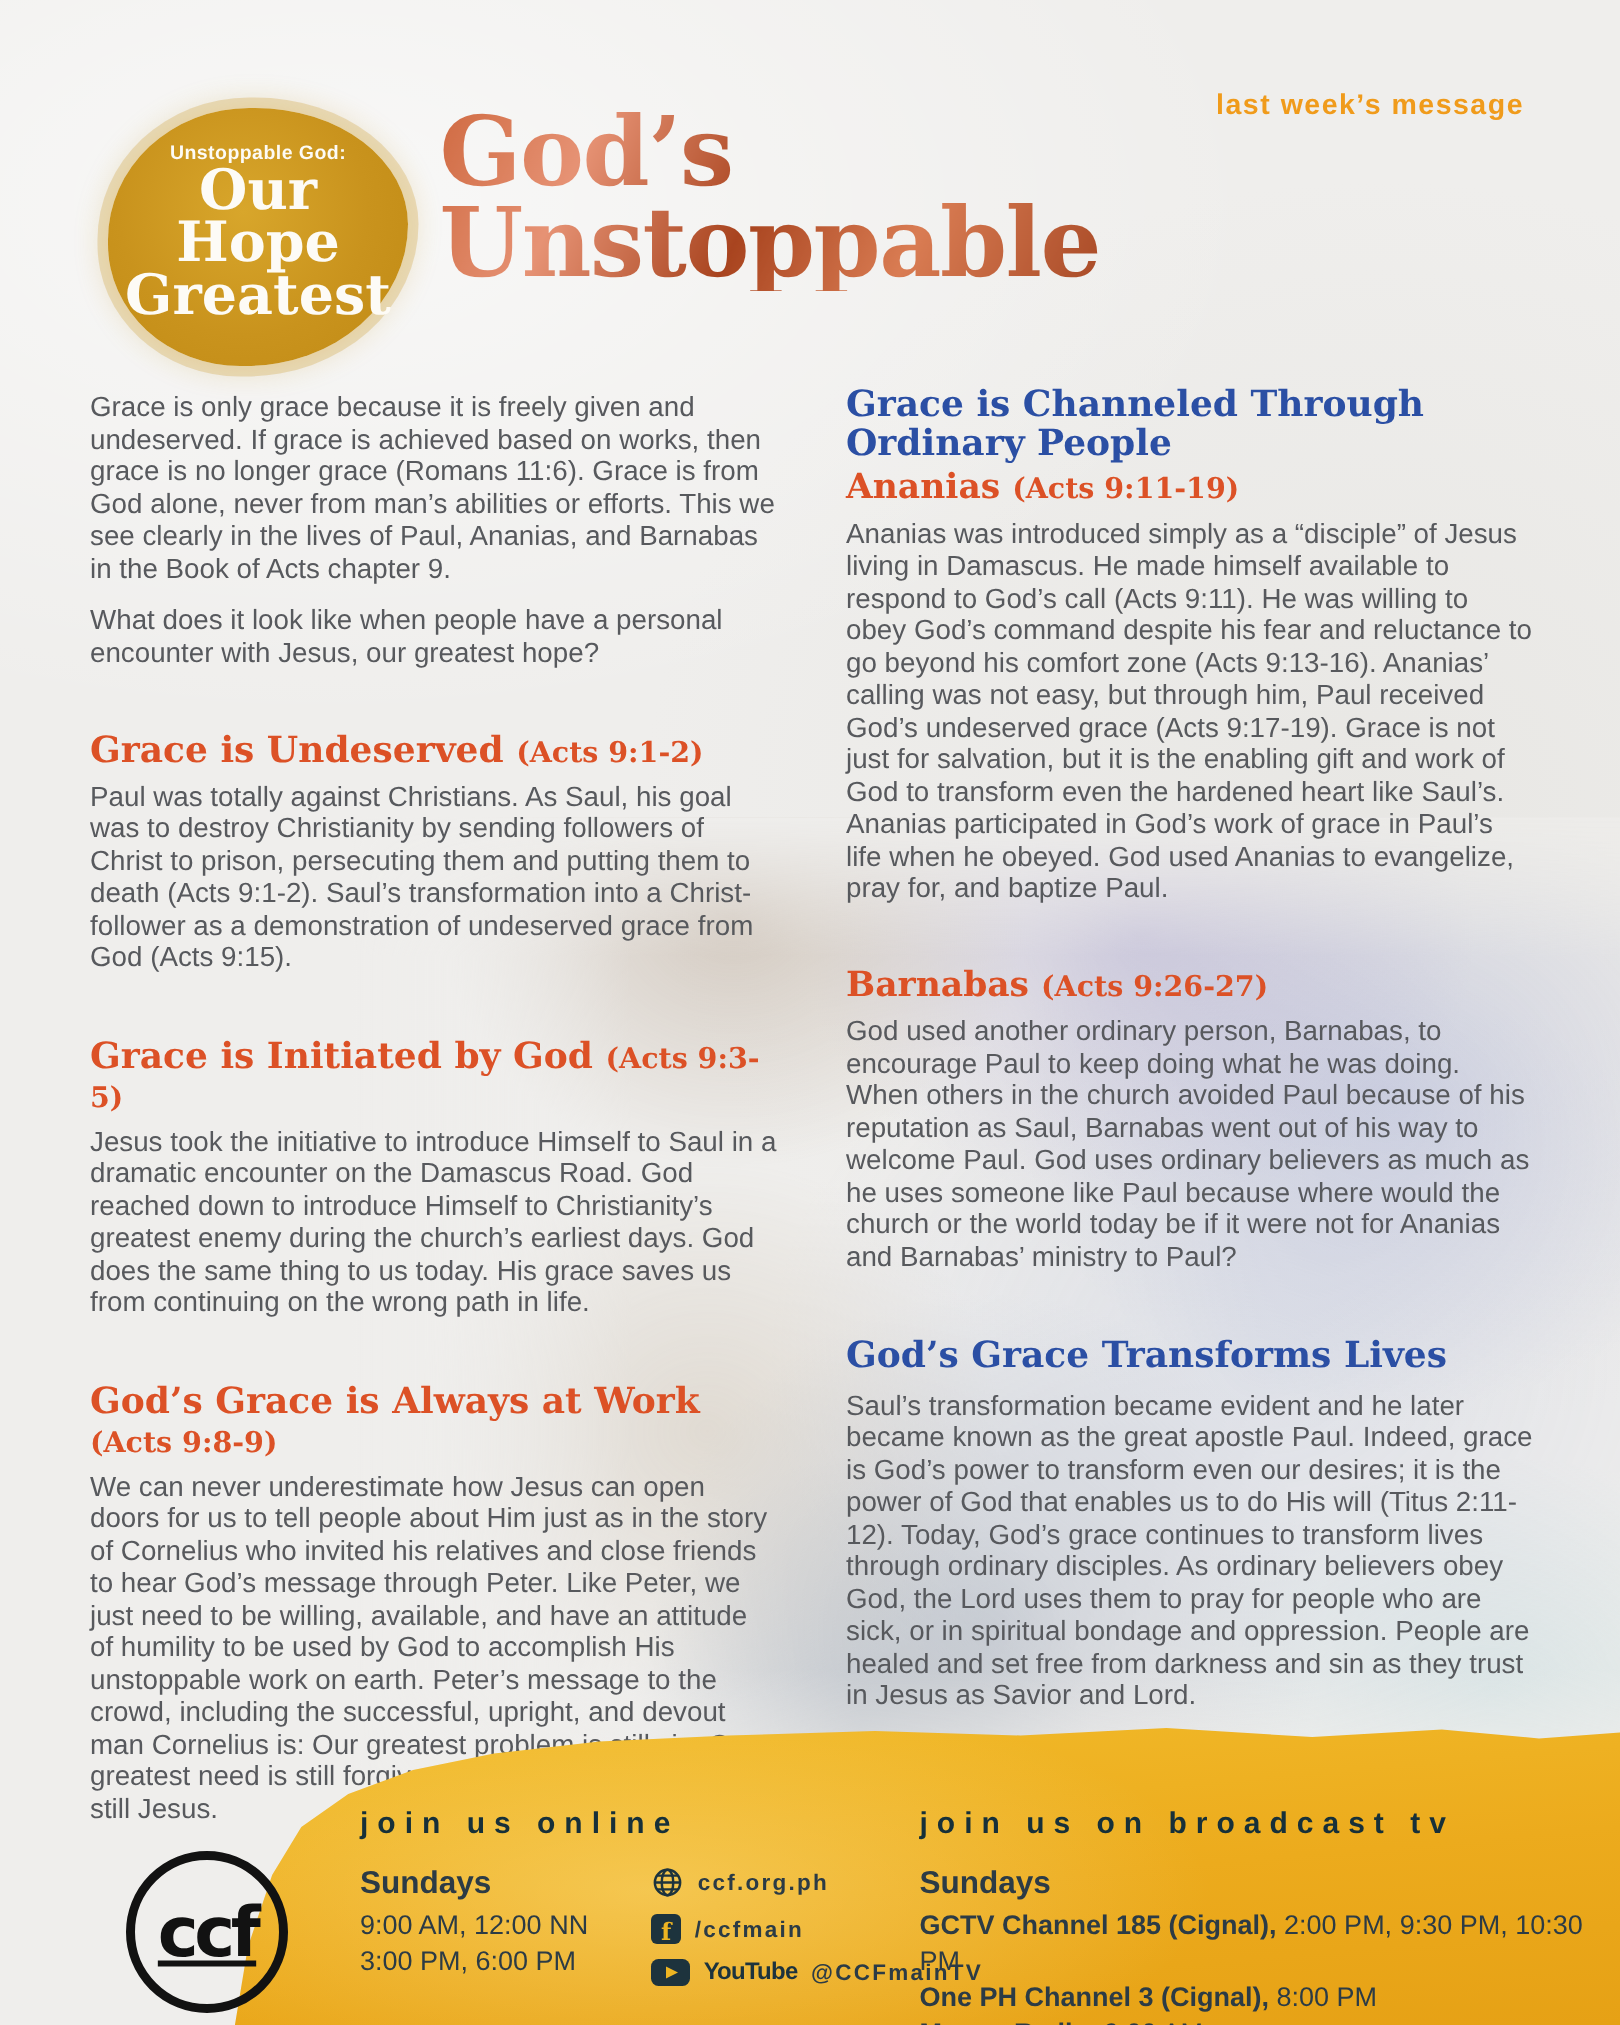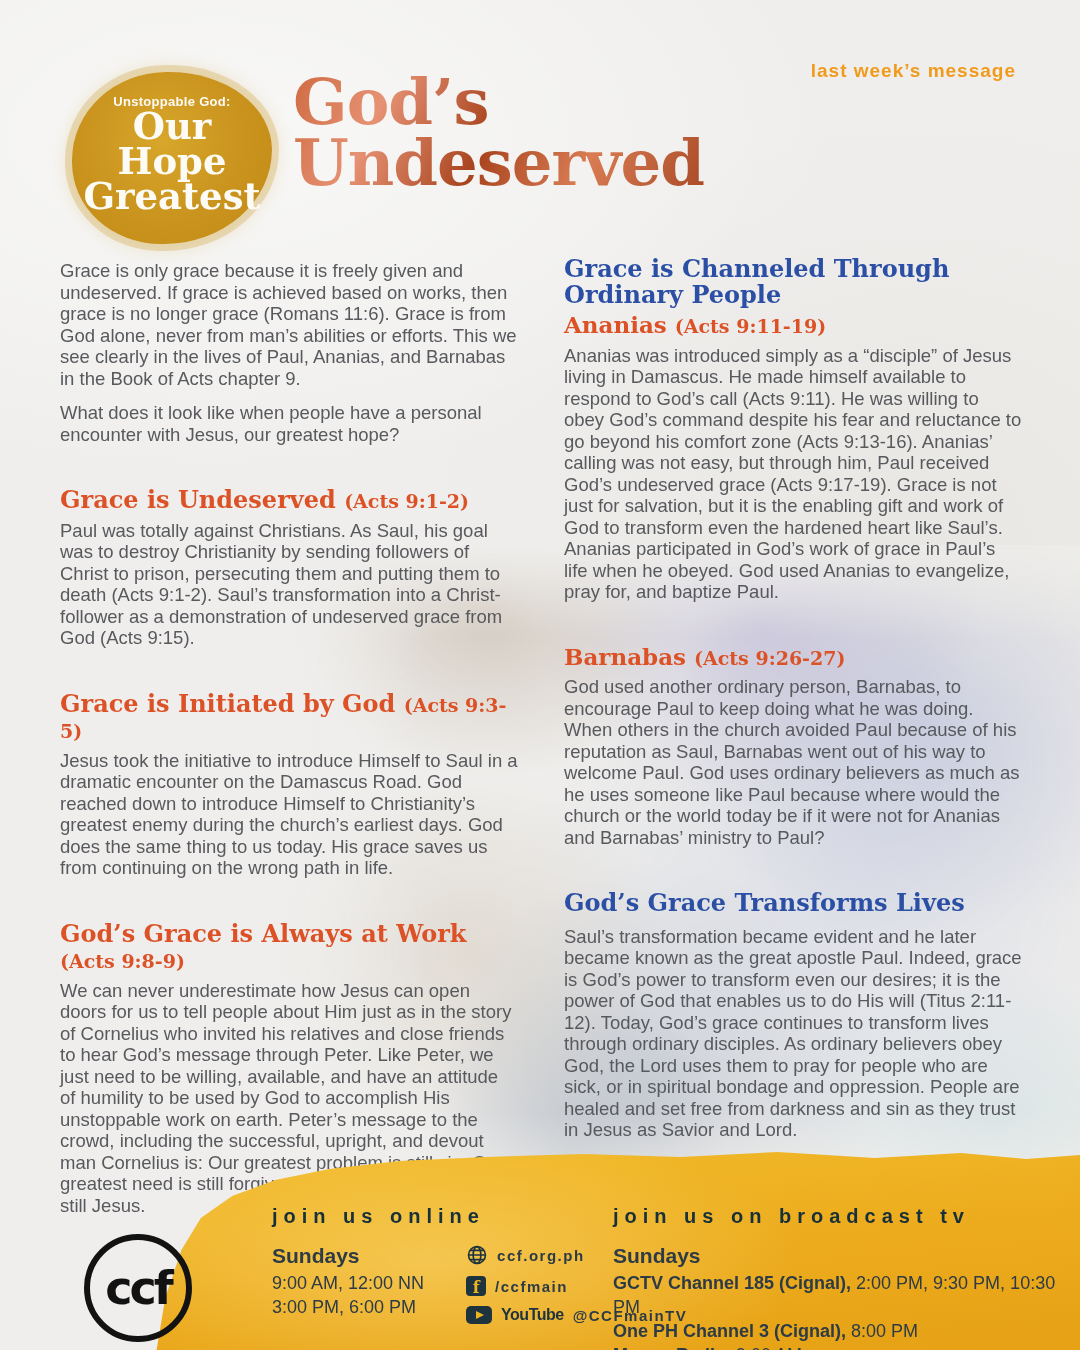--- a/index.html
+++ b/index.html
@@ -79,26 +79,27 @@
       radial-gradient(500px 180px at 40% 55%, rgba(255,230,140,.45), transparent 75%),
       linear-gradient(175deg,#f2bd2c 0%,#ecab1d 55%,#e6a115 100%);
     clip-path:polygon(14.5% 100%,15.3% 74%,16.8% 50%,18.6% 34%,21.5% 23%,25.5% 15%,30.5% 9.5%,37% 5.5%,45% 3.5%,54% 2%,63% 3.5%,72% 1%,81% 4%,89% 1.5%,95% 4.5%,100% 2.5%,100% 100%);
   }
   .ccf-logo{
     position:absolute;left:84px;top:1234px;width:96px;height:96px;
     border:6px solid #121212;border-radius:50%;
     display:flex;align-items:center;justify-content:center;
     color:#121212;font-weight:bold;font-size:46px;letter-spacing:-3px;
     font-family:"DejaVu Sans", sans-serif;
+    text-decoration:underline;
   }
   .f-head{
     color:#173039;font-weight:bold;font-size:20px;letter-spacing:6px;
     margin:0 0 16px 0;
   }
-  .f-online{position:absolute;left:240px;top:1205px;color:#2c3b45;margin-left:32px;}
+  .f-online{position:absolute;left:240px;top:1205px;color:#2c3b45;}
   .f-broadcast{position:absolute;left:613px;top:1205px;color:#2c3b45;}
   .f-flex{display:flex;gap:42px;}
   .f-day{font-weight:bold;font-size:21px;margin-bottom:3px;}
   .f-time{font-size:18px;line-height:24px;}
   .link-row{display:flex;align-items:center;gap:9px;margin-bottom:10px;}
   .link-label{font-size:15px;font-weight:bold;letter-spacing:1.5px;}
   .ico{width:22px;height:22px;flex:0 0 auto;display:block;}
   .fb-ico{width:20px;height:20px;border-radius:4px;background:#1d333d;color:#edb422;
     font-weight:bold;font-size:16px;display:flex;align-items:flex-end;justify-content:center;
     font-family:"DejaVu Serif", serif;line-height:1;}
@@ -120,21 +121,21 @@
 
   <div class="logo-blob">
     <div class="logo-kicker">Unstoppable God:</div>
     <div class="logo-big">Our</div>
     <div class="logo-big">Hope</div>
     <div class="logo-big">Greatest</div>
   </div>
 
   <h1 class="title">
     <div>God’s</div>
-    <div>Undeserved</div>
+    <div>Unstoppable</div>
   </h1>
 
   <div class="col col-left">
     <p>Grace is only grace because it is freely given and undeserved. If grace is achieved based on works, then grace is no longer grace (Romans 11:6). Grace is from God alone, never from man’s abilities or efforts. This we see clearly in the lives of Paul, Ananias, and Barnabas in the Book of Acts chapter 9.</p>
     <p style="margin-bottom:0">What does it look like when people have a personal encounter with Jesus, our greatest hope?</p>
 
     <div class="sec">
       <h2 class="orange"><span>Grace is Undeserved</span> <span class="ref">(Acts 9:1-2)</span></h2>
       <p style="margin:0">Paul was totally against Christians. As Saul, his goal was to destroy Christianity by sending followers of Christ to prison, persecuting them and putting them to death (Acts 9:1-2). Saul’s transformation into a Christ-follower as a demonstration of undeserved grace from God (Acts 9:15).</p>
     </div>

